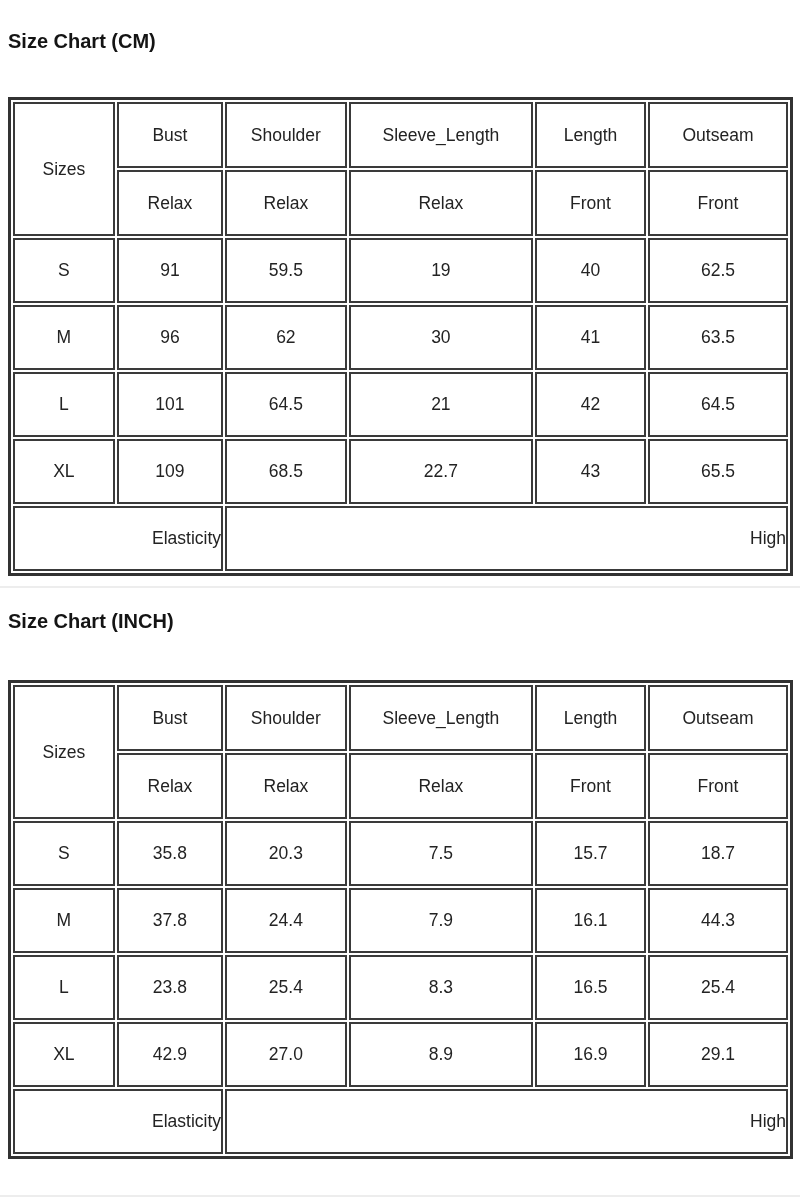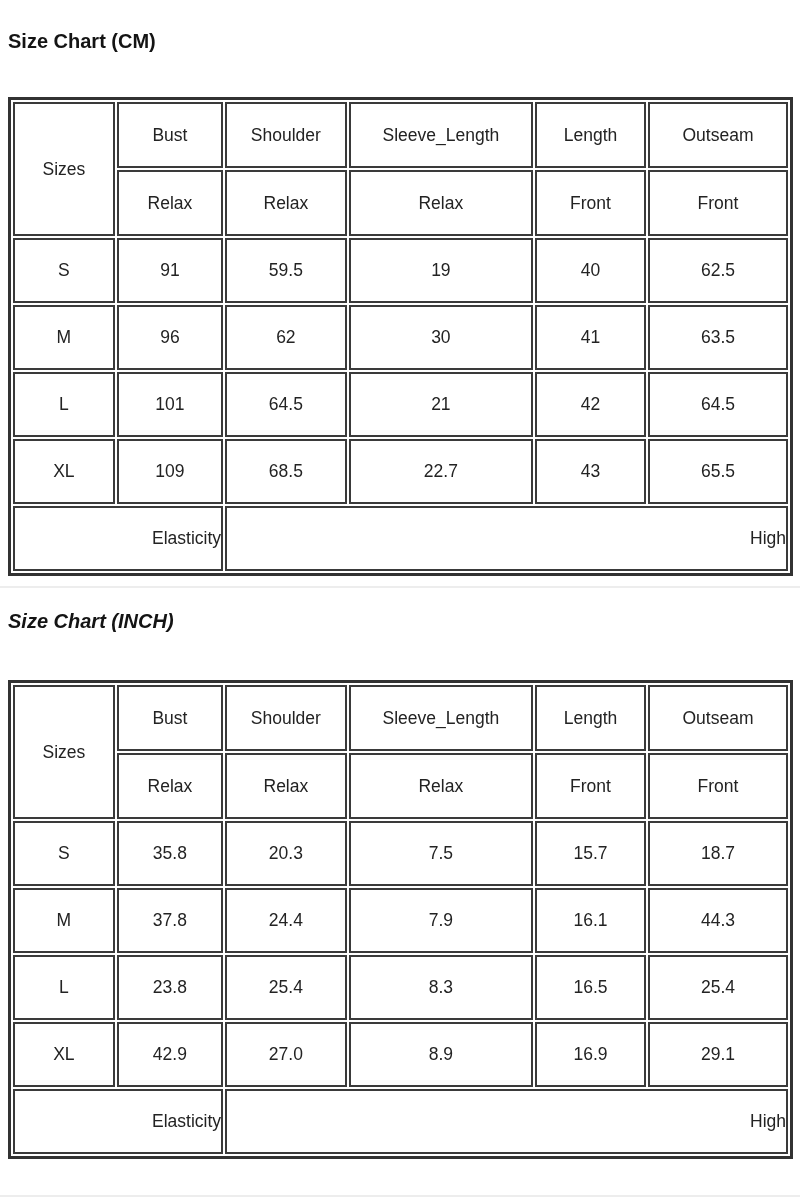--- a/index.html
+++ b/index.html
@@ -19,21 +19,21 @@
     position: absolute;
     left: 8px;
     margin: 0;
     font-size: 20px;
     font-weight: bold;
     color: #141414;
     letter-spacing: 0px;
     white-space: nowrap;
   }
   #title-cm   { top: 30px; }
-  #title-inch { top: 610px; font-style: italic; }
+  #title-inch { top: 610px; }
 
   table.size-table {
     position: absolute;
     left: 8px;
     width: 785px;
     border-collapse: separate;
     border-spacing: 2px;
     border: 3px solid #323232;
     table-layout: fixed;
     background: #ffffff;

